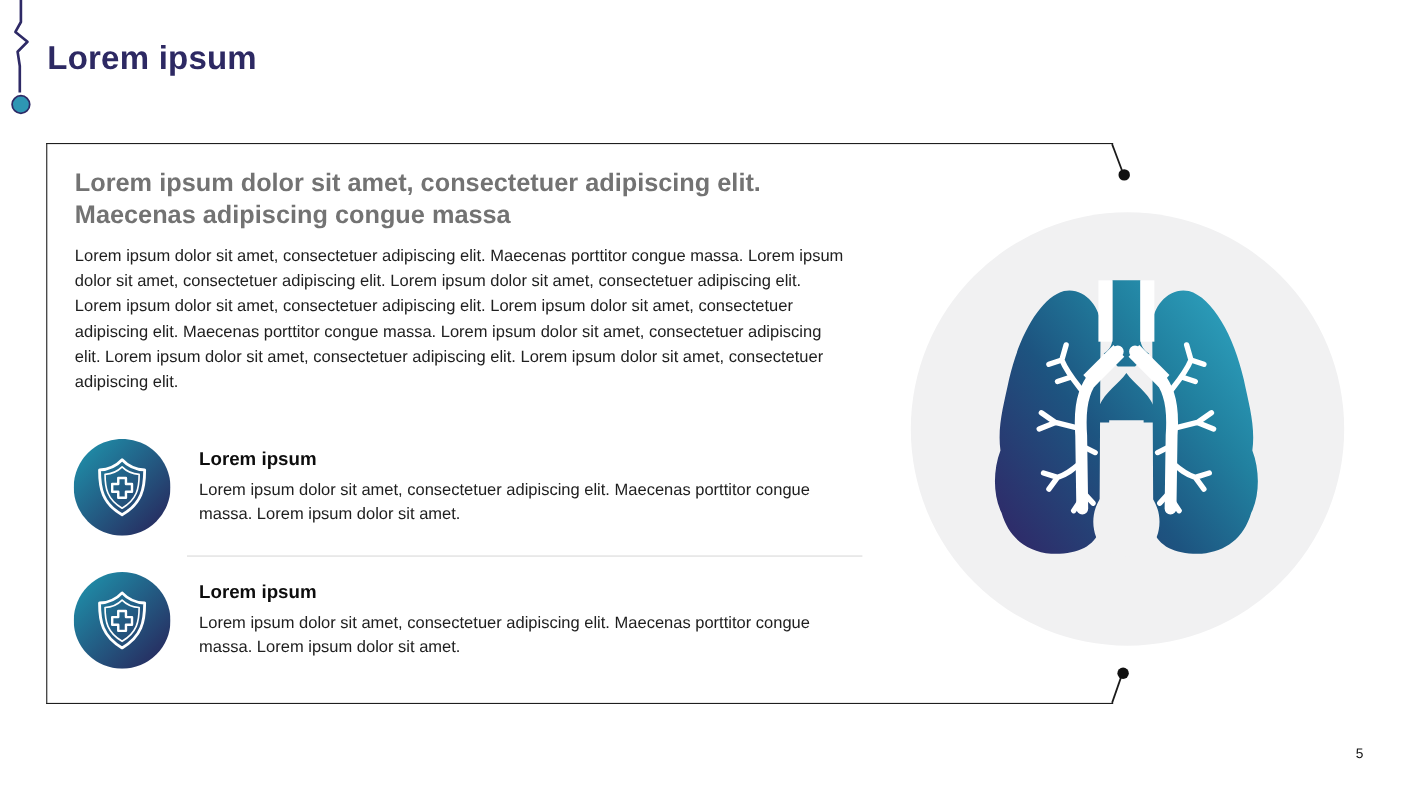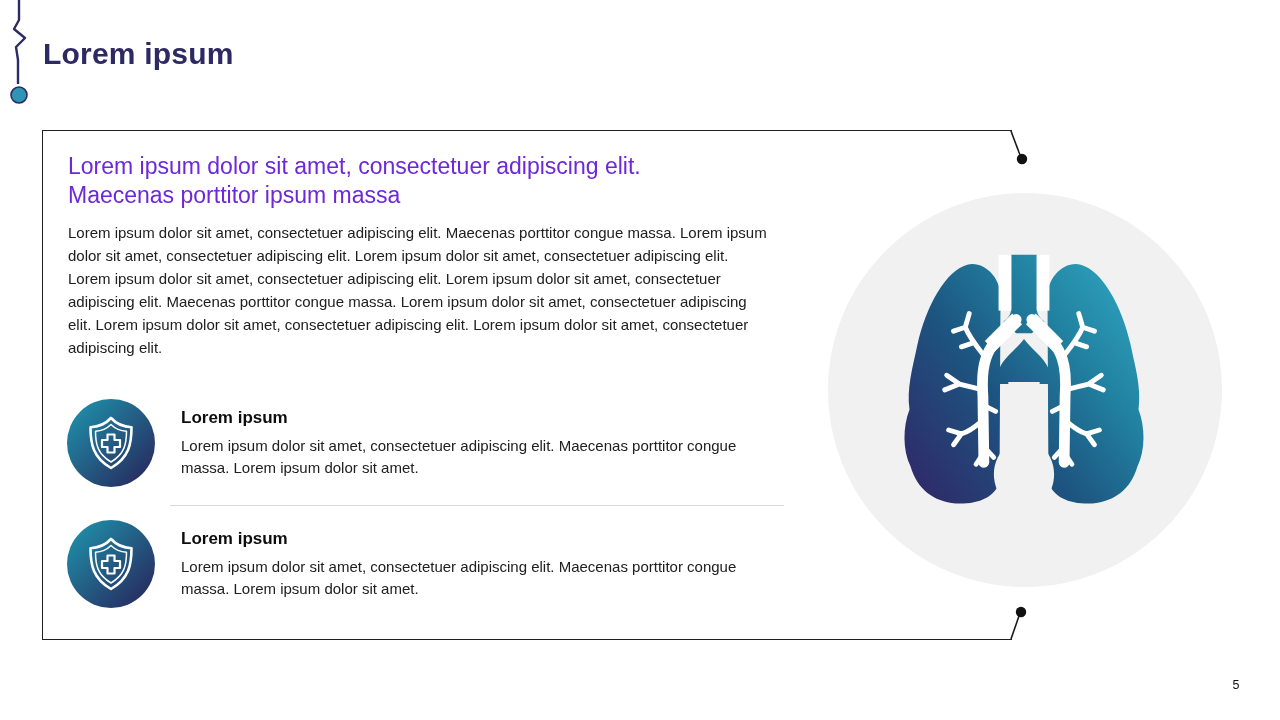--- a/index.html
+++ b/index.html
@@ -22,21 +22,21 @@
   .content-box {
     position: absolute; left: 42px; top: 130px;
     width: 970px; height: 510px;
     border-left: 1.4px solid #1f1f1f;
     border-top: 1.4px solid #1f1f1f;
     border-bottom: 1.4px solid #1f1f1f;
     z-index: 3;
   }
   .box-heading {
     position: absolute; left: 25px; top: 21px;
-    font-size: 23px; line-height: 29px; font-weight: 400; color: #6d28d9;
+    font-size: 23px; line-height: 29px; font-weight: 700; color: #737373;
   }
   .box-body {
     position: absolute; left: 25px; top: 90px;
     width: 700px;
     font-size: 15px; line-height: 23px; color: #202020;
   }
   .feature-item {
     position: absolute; left: 24px;
     display: flex; align-items: flex-start;
   }
@@ -117,21 +117,21 @@
   <path d="M148,66 C162,80 174,90 179,106 C183,118 183,130 182,144 L181,212" fill="none" stroke="#ffffff" stroke-width="11" stroke-linecap="round"></path>
 
   <path d="M100,104 C93,95 85,86 80,74 M80,74 L68,78 M80,74 L84,60 M88,90 L76,94 M98,138 L74,132 M74,132 L61,123 M74,132 L59,138 M99,168 C92,174 86,180 76,183 M76,183 L63,179 M76,183 L68,194 M99,154 L111,160 M99,202 L91,214 M99,196 L109,207" fill="none" stroke="#ffffff" stroke-width="5" stroke-linecap="round" stroke-linejoin="round"></path>
 
   <path d="M180,104 C187,95 195,86 200,74 M200,74 L212,78 M200,74 L196,60 M192,90 L204,94 M182,138 L206,132 M206,132 L219,123 M206,132 L221,138 M181,168 C188,174 194,180 204,183 M204,183 L217,179 M204,183 L212,194 M181,154 L169,160 M181,202 L189,214 M181,196 L171,207" fill="none" stroke="#ffffff" stroke-width="5" stroke-linecap="round" stroke-linejoin="round"></path>
 </svg>
 
 <div class="content-box">
   <div class="box-heading">
     <span>Lorem ipsum dolor sit amet, consectetuer adipiscing elit.</span><br>
-    <span>Maecenas porttitor ipsum massa</span>
+    <span>Maecenas adipiscing congue massa</span>
   </div>
 
   <div class="box-body">Lorem ipsum dolor sit amet, consectetuer adipiscing elit. Maecenas porttitor congue massa. Lorem ipsum dolor sit amet, consectetuer adipiscing elit. Lorem ipsum dolor sit amet, consectetuer adipiscing elit. Lorem ipsum dolor sit amet, consectetuer adipiscing elit. Lorem ipsum dolor sit amet, consectetuer adipiscing elit. Maecenas porttitor congue massa. Lorem ipsum dolor sit amet, consectetuer adipiscing elit. Lorem ipsum dolor sit amet, consectetuer adipiscing elit. Lorem ipsum dolor sit amet, consectetuer adipiscing elit.</div>
 
   <div class="feature-item item-1">
     <svg class="feature-icon" viewBox="0 0 88 88">
       <circle cx="44" cy="44" r="44" fill="url(#icongrad)"></circle>
       <path d="M44,19 C50,25.5 58,28 64.5,28.2 C64.5,45 62,58.5 44,69 C26,58.5 23.5,45 23.5,28.2 C30,28 38,25.5 44,19 Z" fill="none" stroke="#ffffff" stroke-width="2.6" stroke-linejoin="round"></path>
       <path d="M44,25.5 C48.5,30 54.5,32 59.5,32.3 C59.5,45 57.5,55 44,63 C30.5,55 28.5,45 28.5,32.3 C33.5,32 39.5,30 44,25.5 Z" fill="none" stroke="#ffffff" stroke-width="1.5" stroke-linejoin="round"></path>
       <path d="M40.5,35.5 h7 v5.5 h5.5 v7 h-5.5 v5.5 h-7 v-5.5 h-5.5 v-7 h5.5 z" fill="none" stroke="#ffffff" stroke-width="2.2" stroke-linejoin="round"></path>

